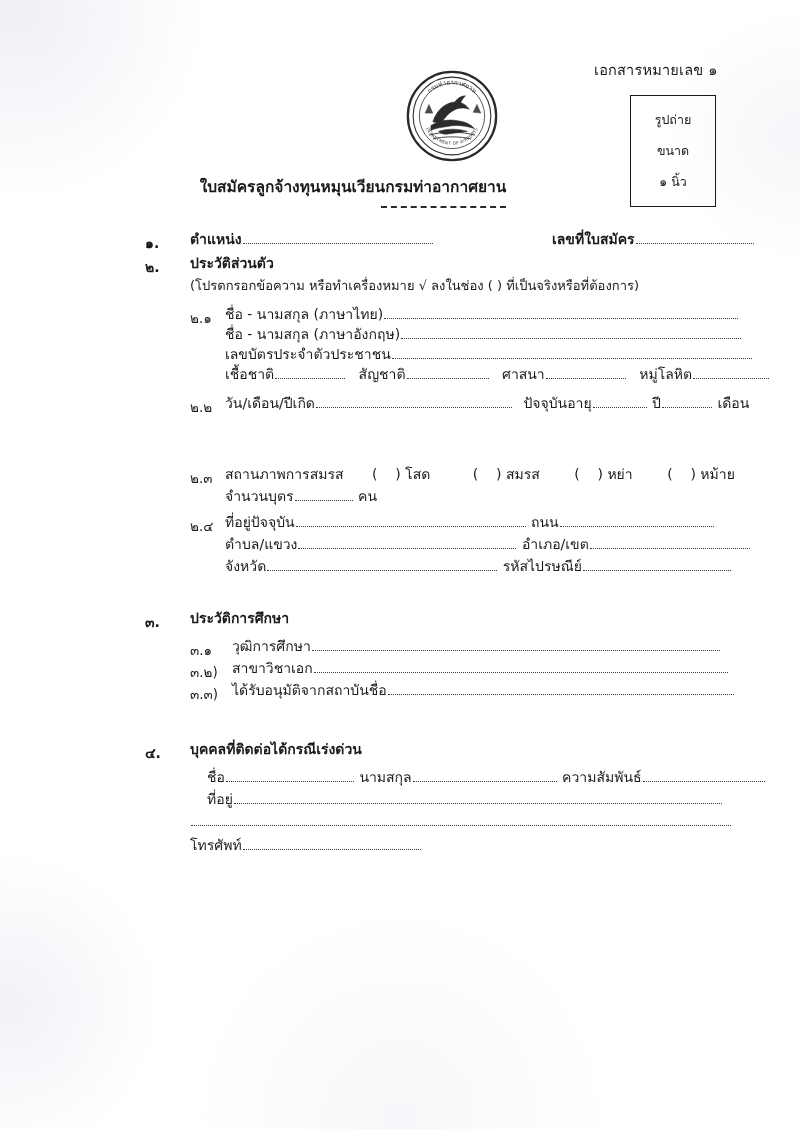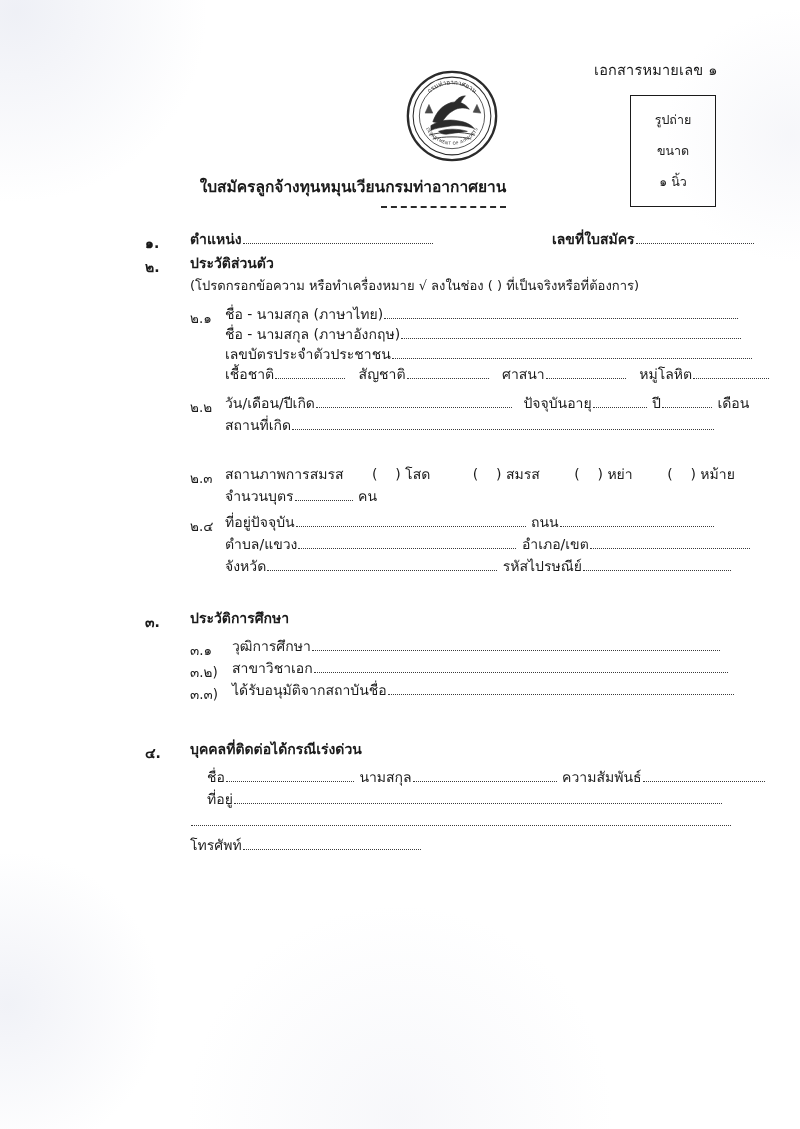--- a/index.html
+++ b/index.html
@@ -141,23 +141,20 @@
     <span class="lbl" style="margin-left:8px">หมู่โลหิต</span><span class="dots" style="width:76px"></span>
   </div>
 
   <div class="sub-num" style="left:190px;top:396px;">๒.๒</div>
   <div class="row" style="left:225px;top:396px;">
     <span class="lbl">วัน/เดือน/ปีเกิด</span><span class="dots" style="width:196px"></span>
     <span class="lbl" style="margin-left:6px">ปัจจุบันอายุ</span><span class="dots" style="width:54px"></span>
     <span class="lbl">ปี</span><span class="dots" style="width:50px"></span>
     <span class="lbl">เดือน</span>
   </div>
-  <div class="row" style="left:225px;top:418px;">
-    <span class="lbl">สถานที่เกิด</span><span class="dots" style="width:422px"></span>
-  </div>
 
   <div class="sub-num" style="left:190px;top:467px;">๒.๓</div>
   <div class="row" style="left:225px;top:467px;">
     <span class="lbl">สถานภาพการสมรส</span>
     <span class="box" style="margin-left:24px">(    )</span>
     <span class="lbl">โสด</span>
     <span class="box" style="margin-left:38px">(    )</span>
     <span class="lbl">สมรส</span>
     <span class="box" style="margin-left:30px">(    )</span>
     <span class="lbl">หย่า</span>

